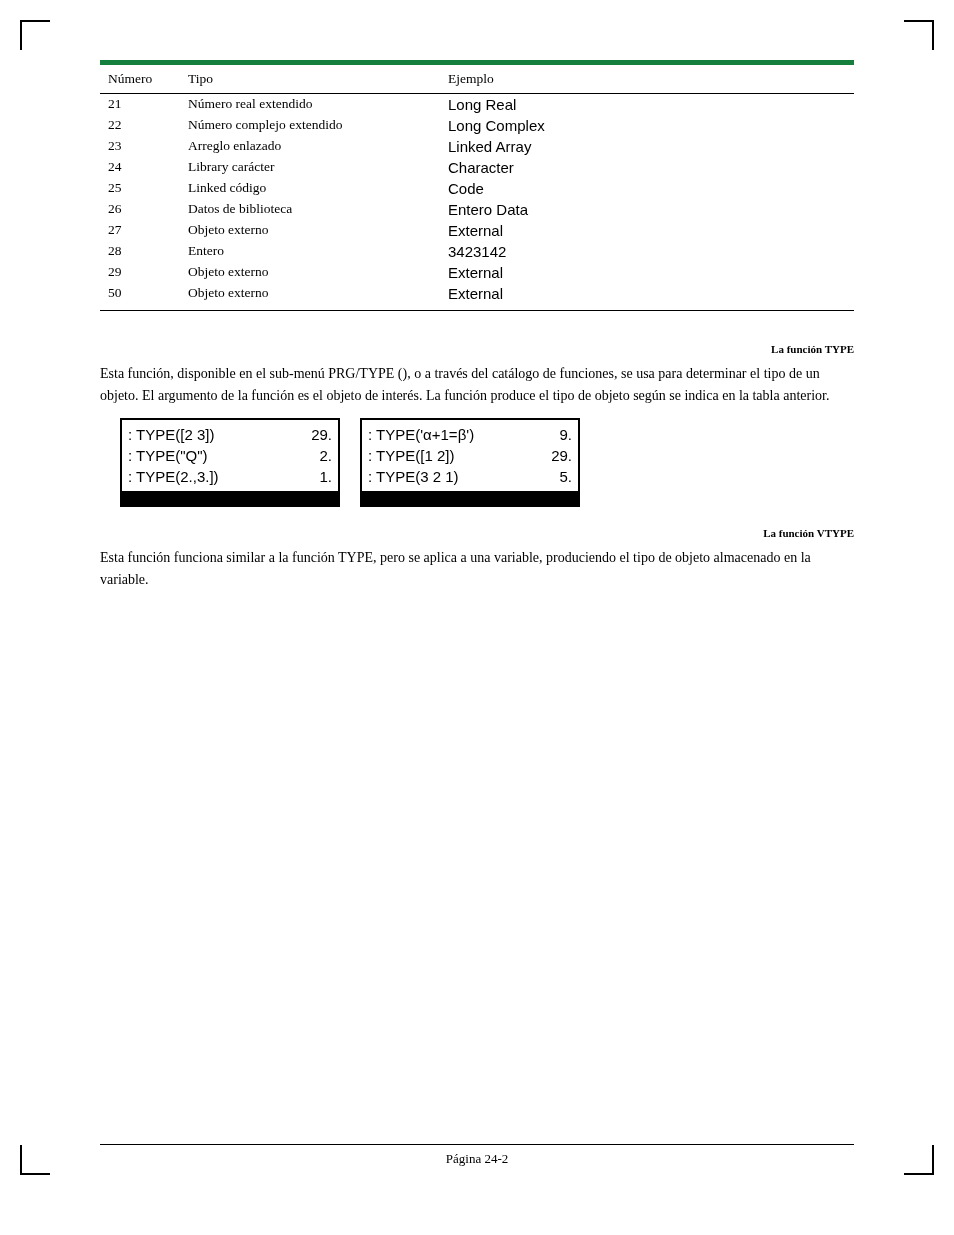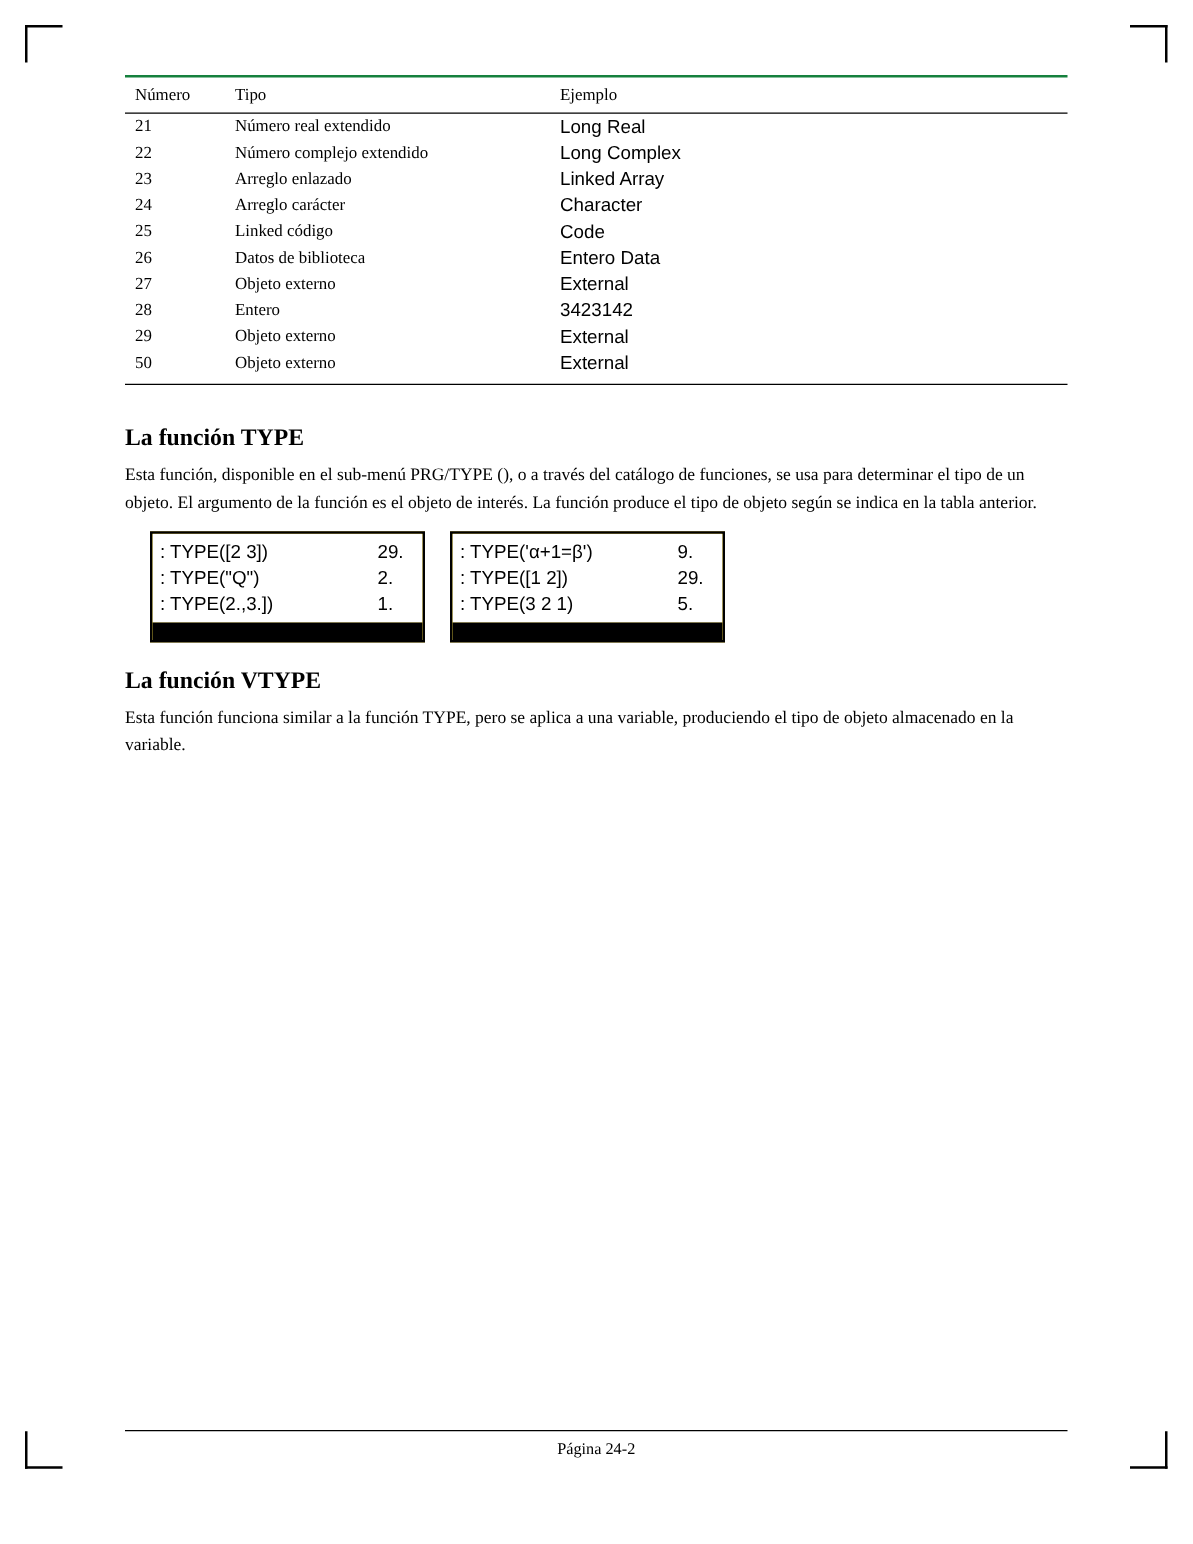--- a/index.html
+++ b/index.html
@@ -57,21 +57,21 @@
 
     
     .data-table {
       width: 100%;
       border-collapse: collapse;
       margin-bottom: 24px;
       font-size: 13.5px;
     }
 
     .data-table thead tr th {
-      border-top: 2px solid #15803d;
+      border-top: 5px solid #15803d;
       border-bottom: 1px solid #000;
       padding: 6px 8px;
       text-align: left;
       font-weight: normal;
       font-family: 'Times New Roman', Times, serif;
     }
 
     .data-table tbody tr td {
       padding: 2px 8px;
       vertical-align: top;
@@ -91,24 +91,25 @@
     .col-ejemplo { width: auto; }
 
     .monospace {
       font-family: Liberation Sans, sans-serif;
       font-size: 15px;
     }
 
     
     .section-heading {
       font-family: 'Times New Roman', Times, serif;
-      font-size: 19px;
+      font-size: 11px;
       font-weight: bold;
       margin-bottom: 8px;
       margin-top: 4px;
+      text-align: right;
     }
 
     
     .body-text {
       font-family: Liberation Serif, serif;
       font-size: 14px;
       line-height: 1.55;
       margin-bottom: 12px;
     }
 
@@ -140,21 +141,21 @@
       justify-content: space-between;
       align-items: flex-start;
       line-height: 1.4;
     }
 
     .calc-screen-row .left {
       flex: 1;
     }
 
     .calc-screen-row .right {
-      text-align: left;
+      text-align: right;
       min-width: 30px;
     }
 
     .calc-menubar {
       background: #000;
       height: 14px;
       display: flex;
       align-items: center;
       gap: 2px;
       padding: 0 2px;
@@ -224,21 +225,21 @@
             <td>Número complejo extendido</td>
             <td class="monospace">Long Complex</td>
           </tr>
           <tr>
             <td>23</td>
             <td>Arreglo enlazado</td>
             <td class="monospace">Linked Array</td>
           </tr>
           <tr>
             <td>24</td>
-            <td>Arreglo carácter</td>
+            <td>Library carácter</td>
             <td class="monospace">Character</td>
           </tr>
           <tr>
             <td>25</td>
             <td>Linked código</td>
             <td class="monospace">Code</td>
           </tr>
           <tr>
             <td>26</td>
             <td>Datos de biblioteca</td>

